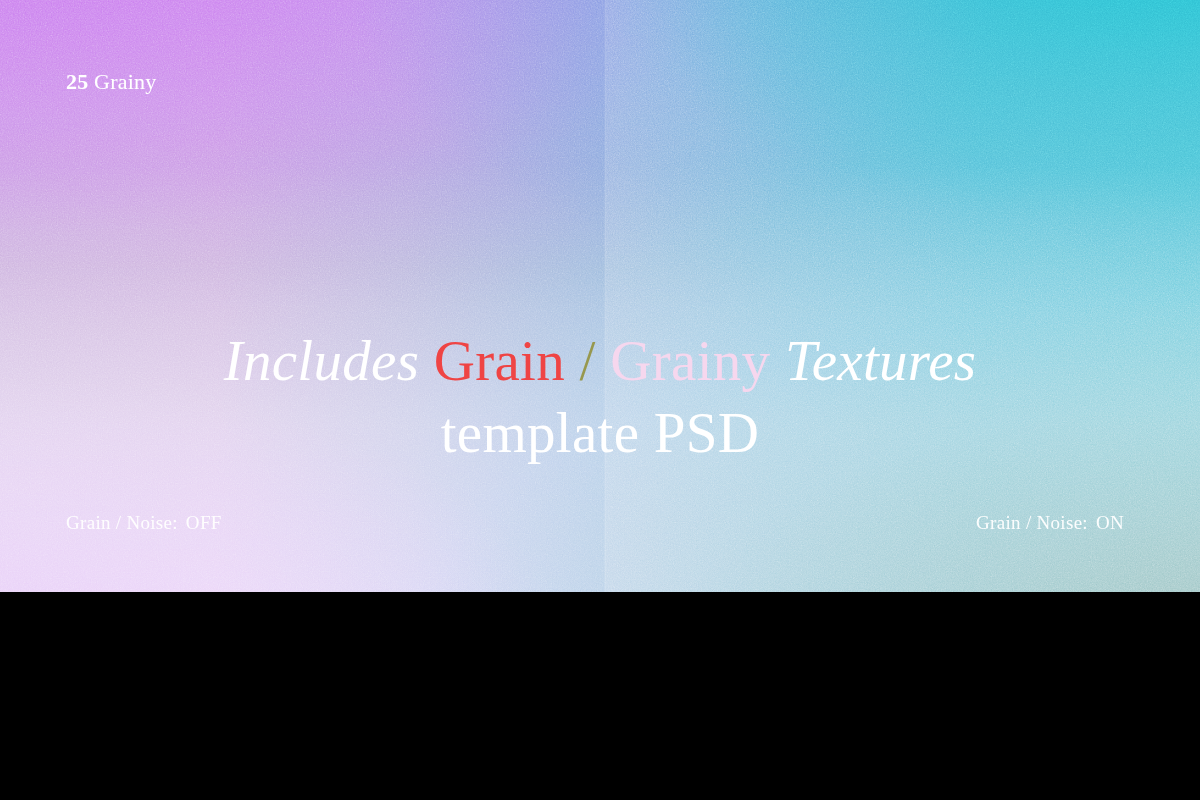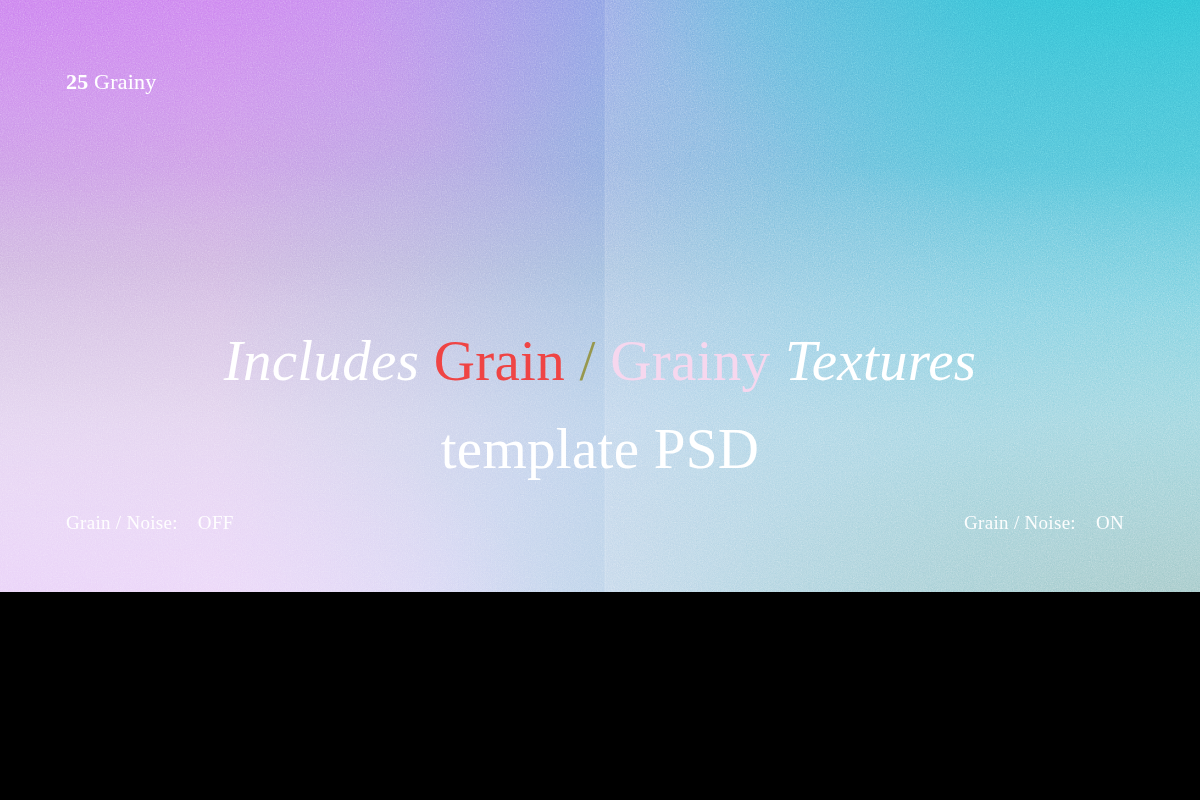--- a/index.html
+++ b/index.html
@@ -157,38 +157,38 @@
     line-height:1.02;
     letter-spacing:0.3px;
   }
   .headline-line {
     display:block;
     font-size:57px;
     font-weight:400;
     color:#ffffff;
     white-space:nowrap;
   }
-  .headline-line.l2 { margin-top:30px; }
+  .headline-line.l2 { margin-top:14px; }
   .w-white  { color:#ffffff;font-style:italic; }
   .w-grain  { color:#ef4444; }
   .w-slash  { color:#97984e; }
   .w-noise  { color:#f6d7ee; }
 
   .foot {
     position:absolute;
     bottom:58px;
     color:#ffffff;
     font-size:19px;
     letter-spacing:0.3px;
     white-space:nowrap;
     opacity:0.96;
   }
   .foot-left  { left:66px; }
   .foot-right { right:76px; }
-  .foot .state { margin-left:20px; }
+  .foot .state { margin-left:8px; }
 </style>
 </head>
 <body>
 
 <div id="poster">
 
   <div class="layer grad-base"></div>
   <div class="layer grad-teal"></div>
   <div class="layer glow-tl"></div>
   <div class="layer glow-tr"></div>

